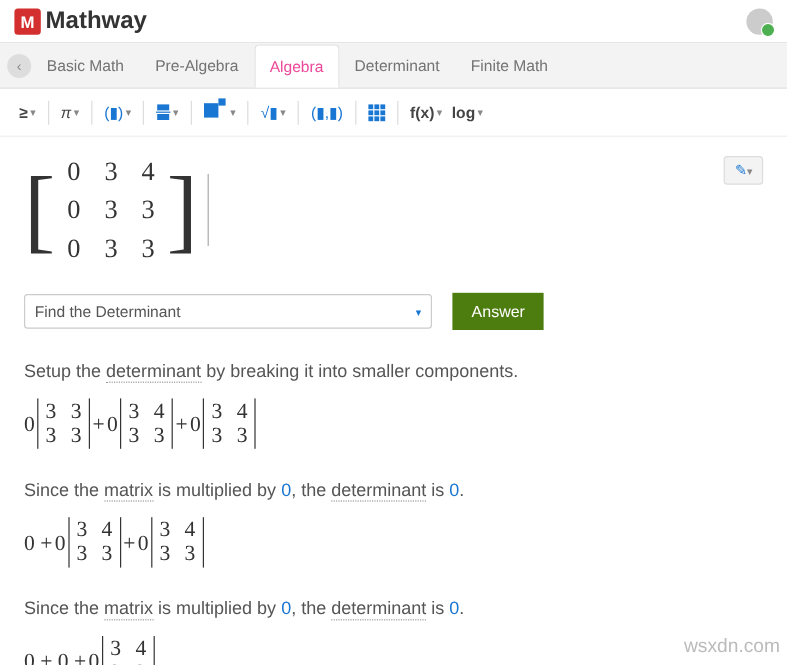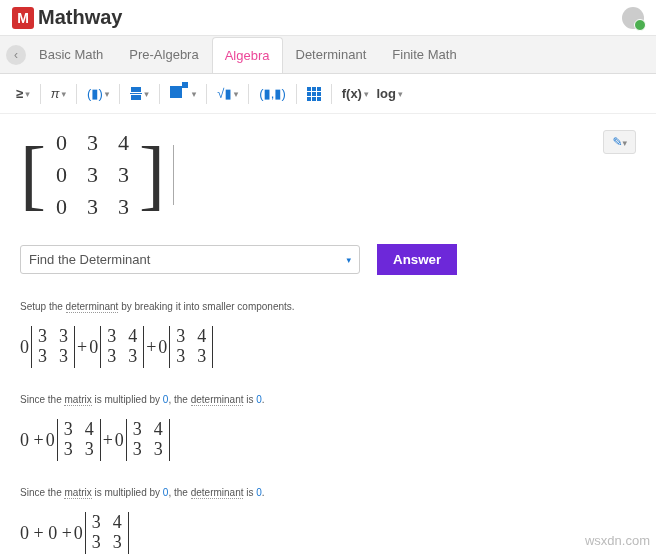--- a/index.html
+++ b/index.html
@@ -21,31 +21,31 @@
 .tb-frac .bar{height:1px;background:#1976d2;width:12px;margin:1px 0}
 .tb-frac .b{width:10px;height:5px;background:#1976d2}
 .expr-row{display:flex;align-items:flex-start;justify-content:space-between;padding:16px 20px}
 .matrix{display:flex;align-items:center;font-family:"Times New Roman",serif;font-size:22px}
 .bracket{font-size:78px;line-height:0.8;font-weight:100}
 .mcol{display:flex;flex-direction:column;gap:6px;padding:0 10px}
 .cursor{display:inline-block;width:1px;height:60px;border-right:1px solid #aaa;margin-left:8px}
 .edit-btn{padding:4px 8px;background:#f3f3f3;border:1px solid #ddd;border-radius:3px;color:#1976d2;cursor:pointer;font-size:12px}
 .form-row{display:flex;gap:17px;padding:8px 20px 16px;align-items:center}
 .select{flex:1 1 340px;border:1px solid #ccc;border-radius:3px;padding:6px 8px;display:flex;justify-content:space-between;align-items:center;color:#555;cursor:pointer;background:#fff;max-width:340px}
-.answer-btn{background:#6d28d9;color:#fff;border:none;border-radius:0;padding:8px 16px;font-weight:bold;cursor:pointer}
-.sol{padding:10px 20px;color:#555;font-size:10px}
+.answer-btn{background:#4d7c0f;color:#fff;border:none;border-radius:0;padding:8px 16px;font-weight:normal;cursor:pointer}
+.sol{padding:10px 20px;color:#555;font-size:15px}
 .sol .term{border-bottom:1px dotted #999}
 .mathline{padding:4px 20px 16px;font-family:"Times New Roman",serif;font-size:18px;color:#333;display:flex;align-items:center;gap:2px}
 .smat{display:inline-flex;align-items:center}
 .vbar{width:1px;background:#333;height:42px}
 .scol{display:flex;flex-direction:column;line-height:1.1;padding:0 6px;text-align:center}
 .blue{color:#1976d2}
 .grid-icon{display:inline-grid;grid-template-columns:repeat(3,4px);grid-template-rows:repeat(3,4px);gap:1px}
 .grid-icon span{background:#1976d2}
-.watermark{position:fixed;right:6px;bottom:6px;font-size:13px;color:#bbb}
+.watermark{position:fixed;right:6px;bottom:6px;font-size:16px;color:#bbb}
 </style>
 </head>
 <body>
 
 <div class="header">
   <div class="logo">
     <span class="logo-badge">M</span>
     <span>Mathway</span>
   </div>
   <div class="avatar"></div>

